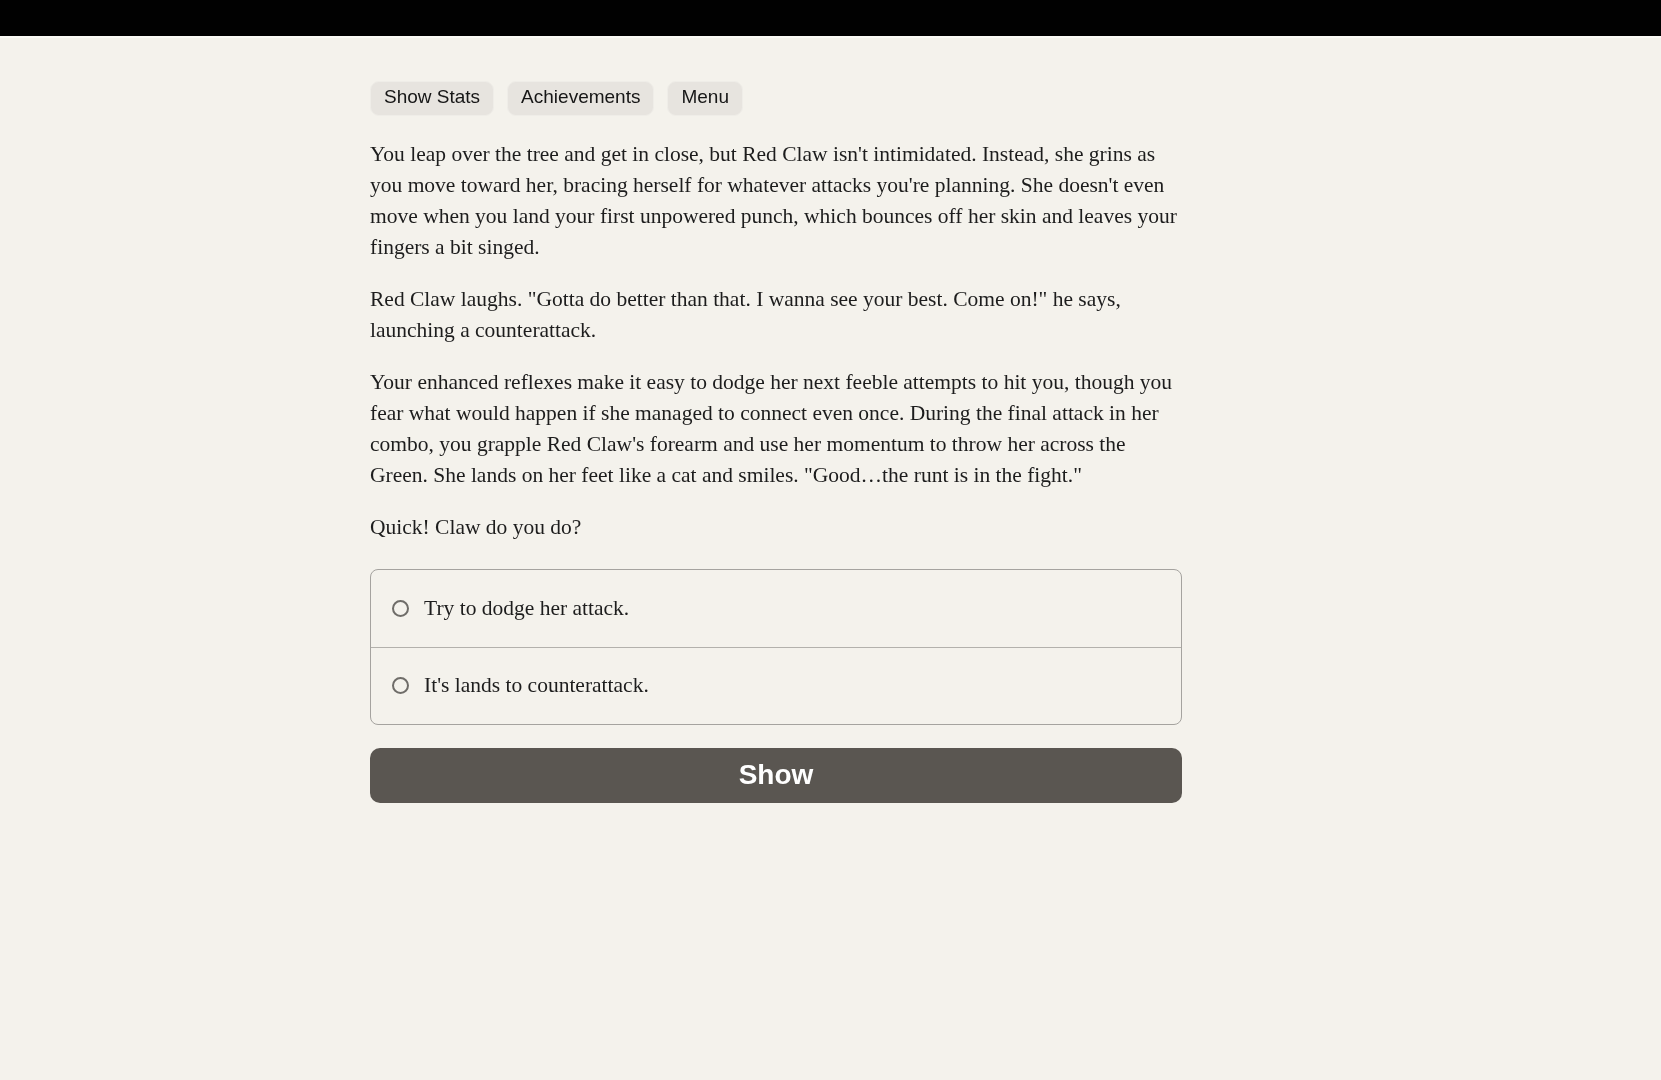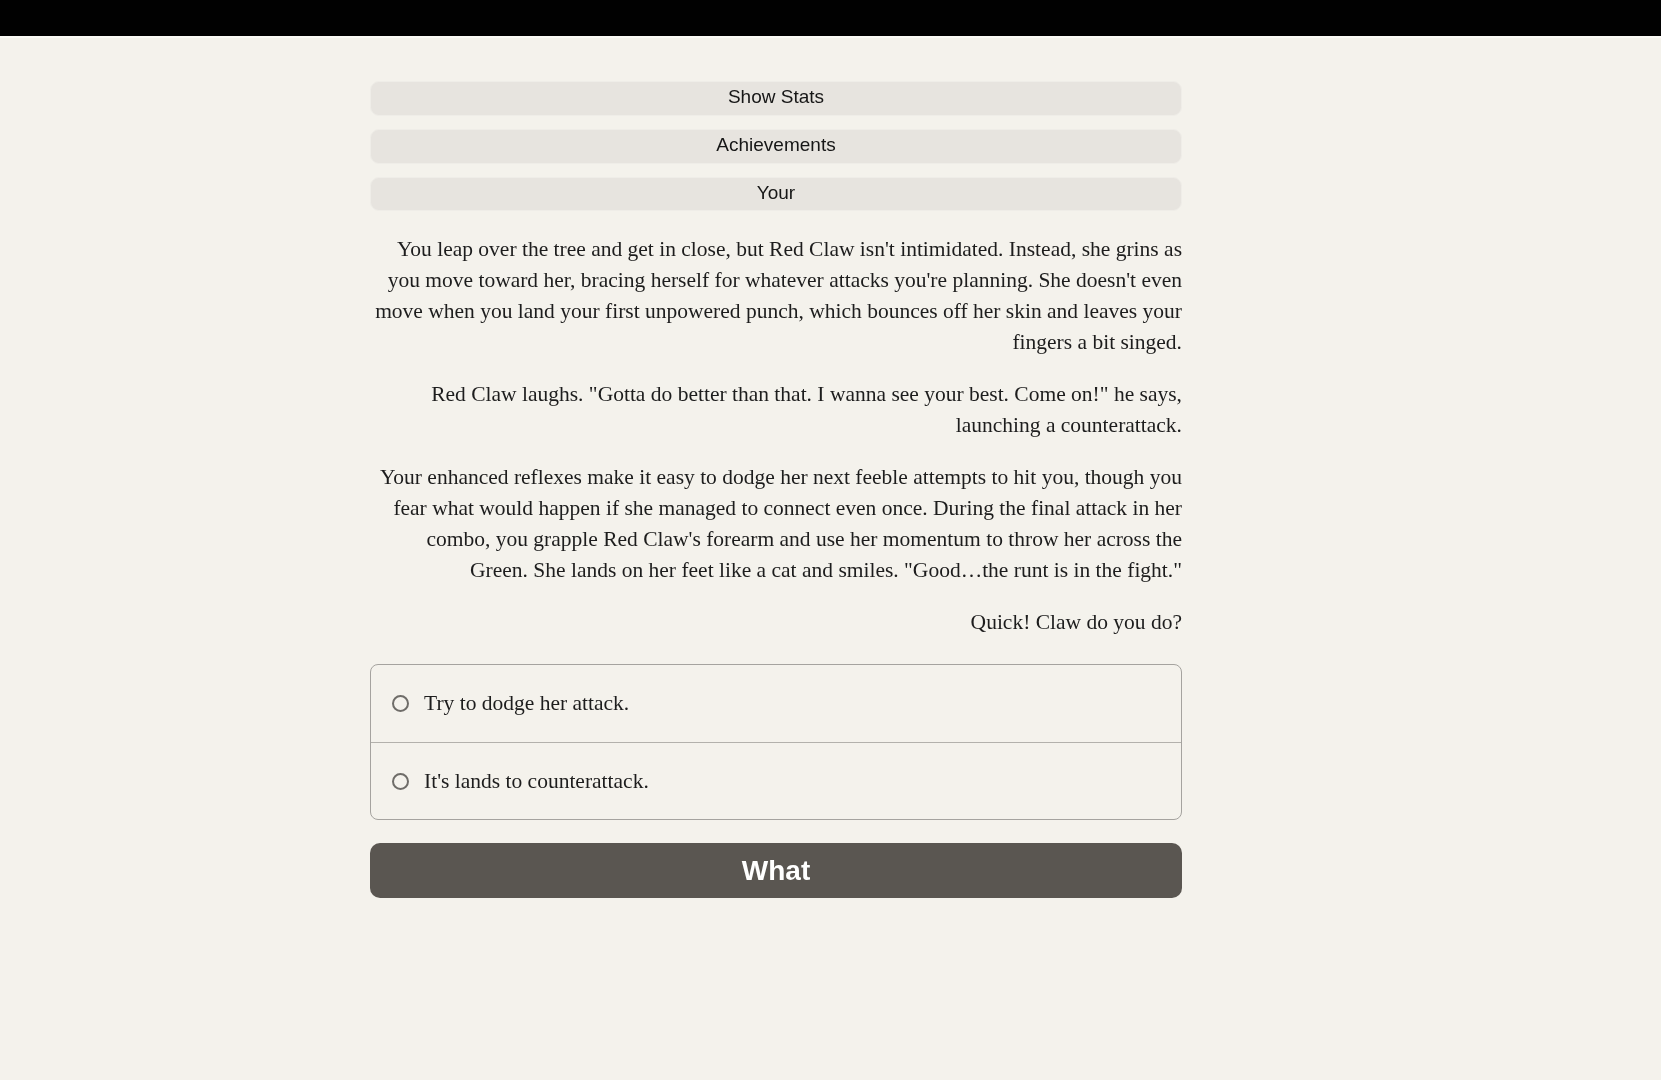--- a/index.html
+++ b/index.html
@@ -17,34 +17,33 @@
     border-bottom: 2px solid #fbfaf6;
   }
   .content {
     width: 812px;
     margin-left: 370px;
   }
   .toolbar {
     padding-top: 43px;
     display: flex;
     gap: 13px;
-    flex-direction: column;
   }
   .pill {
     font-family: "Liberation Sans", sans-serif;
     font-size: 19px;
     color: #161616;
     background: #e7e4df;
     border: 1px solid #efede8;
     border-radius: 9px;
     padding: 4px 13px 6px 13px;
     line-height: 1.2;
     cursor: pointer;
   }
-  .story { margin-top: 23px; text-align: right; }
+  .story { margin-top: 23px; }
   .story p {
     font-family: "Liberation Serif", serif;
     font-size: 21.5px;
     line-height: 31px;
     color: #1d1d1d;
     margin: 0 0 21px 0;
   }
   .choicebox {
     border: 1px solid #a5a39f;
     border-radius: 8px;
@@ -108,32 +107,32 @@
 </style>
 </head>
 <body>
 
 <div class="topbar"></div>
 
 <div class="content">
   <div class="toolbar" id="toolbar">
       <button class="pill">Show Stats</button>
       <button class="pill">Achievements</button>
-      <button class="pill">Your</button>
+      <button class="pill">Menu</button>
     </div>
   <div class="story" id="story">
       <p>You leap over the tree and get in close, but Red Claw isn't intimidated. Instead, she grins as you move toward her, bracing herself for whatever attacks you're planning. She doesn't even move when you land your first unpowered punch, which bounces off her skin and leaves your fingers a bit singed.</p>
       <p>Red Claw laughs. "Gotta do better than that. I wanna see your best. Come on!" he says, launching a counterattack.</p>
       <p>Your enhanced reflexes make it easy to dodge her next feeble attempts to hit you, though you fear what would happen if she managed to connect even once. During the final attack in her combo, you grapple Red Claw's forearm and use her momentum to throw her across the Green. She lands on her feet like a cat and smiles. "Good…the runt is in the fight."</p>
       <p>Quick! Claw do you do?</p>
     </div>
   <div class="choicebox" id="choicebox">
       <label class="choice-row">
         <span class="radio"></span>
         <span class="choice-label">Try to dodge her attack.</span>
       </label>
       <label class="choice-row">
         <span class="radio"></span>
         <span class="choice-label">It's lands to counterattack.</span>
       </label>
     </div>
-  <button class="next">What</button>
+  <button class="next">Show</button>
 </div>
 
 </body></html>

